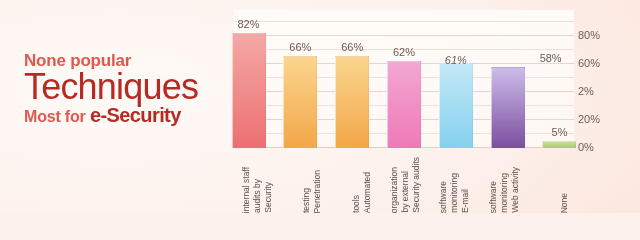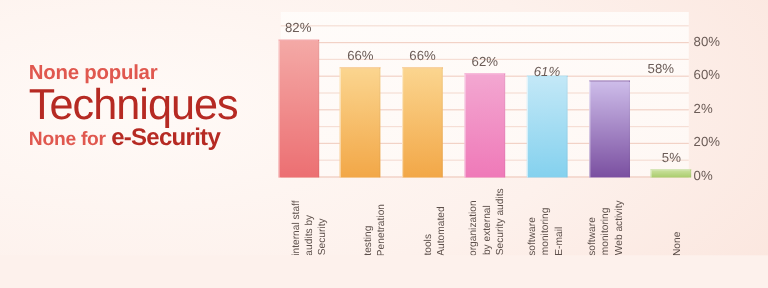--- a/index.html
+++ b/index.html
@@ -188,21 +188,21 @@
 </style>
 </head>
 <body>
 
 <div id="infographic">
 
   <div id="title-block">
     <div class="title-line1">None popular</div>
     <div class="title-line2">Techniques</div>
     <div class="title-line3">
-      <span class="small">None for</span>
+      <span class="small">Most for</span>
       <span class="big">e-Security</span>
     </div>
   </div>
 
   <div id="chart">
     <div id="gridlines">
         <div class="gridline major baseline" style="top: 137px;"></div>
         <div class="gridline" style="top: 123px;"></div>
         <div class="gridline major" style="top: 109px;"></div>
         <div class="gridline" style="top: 95px;"></div>

